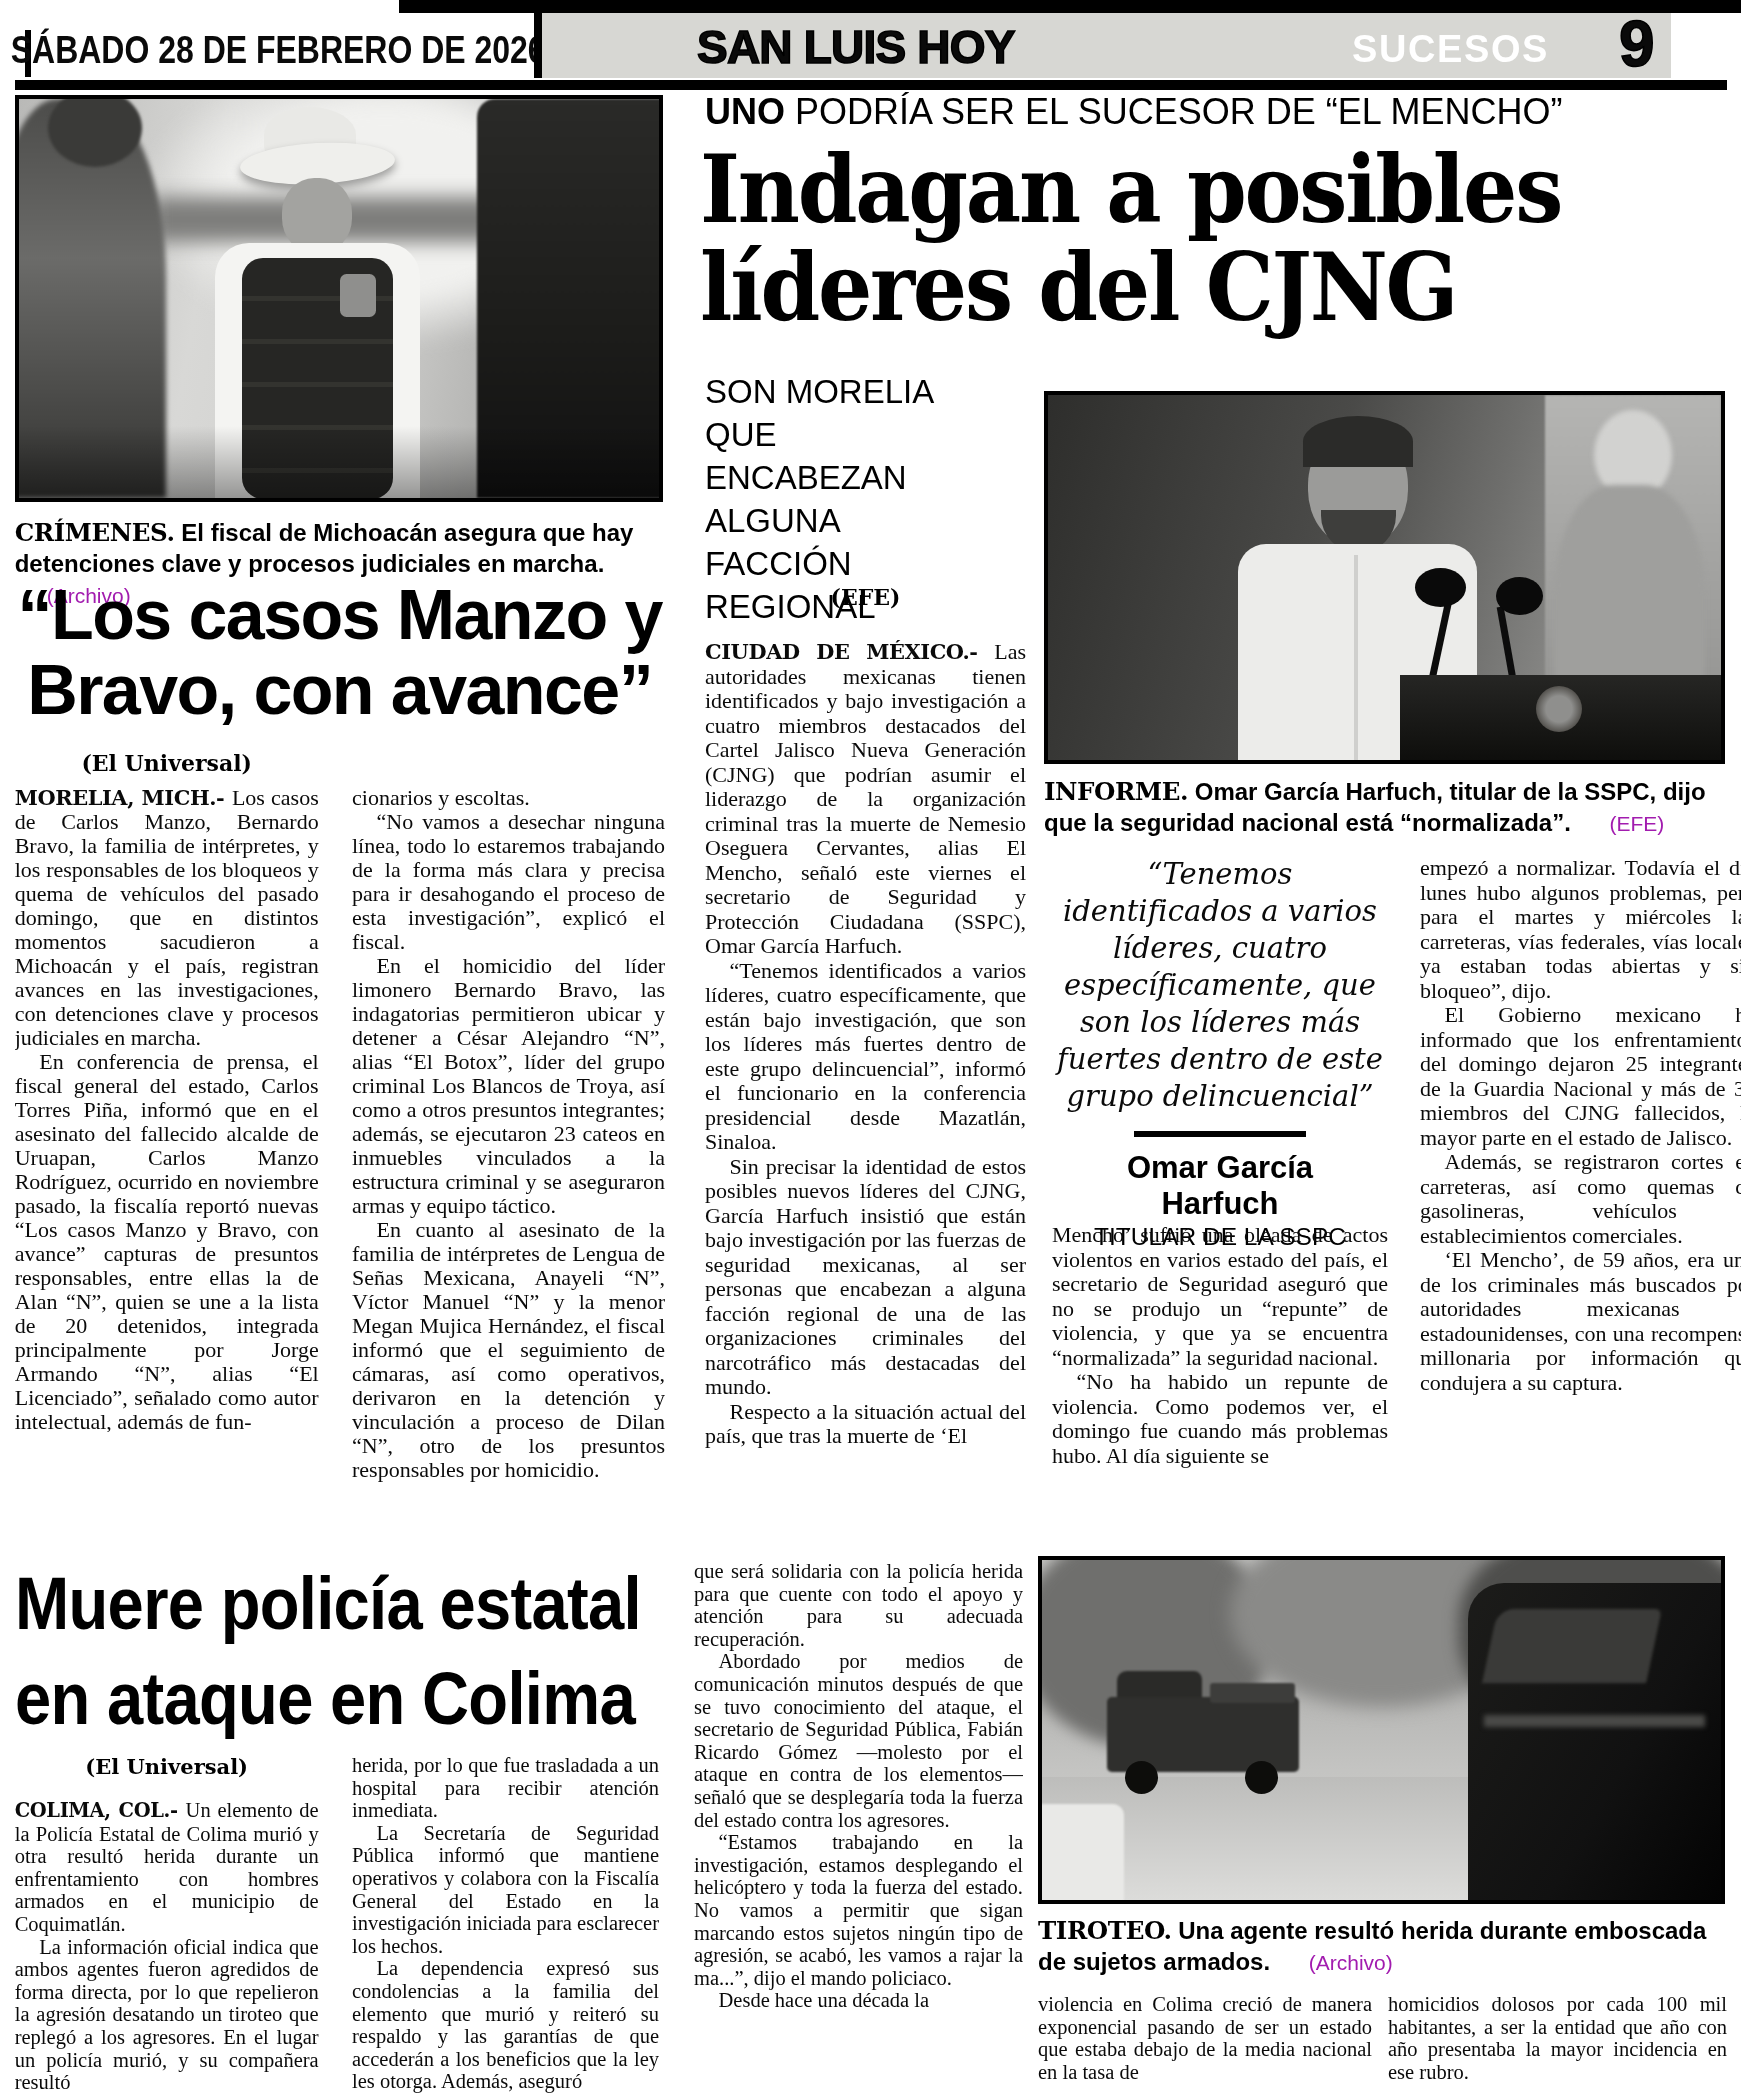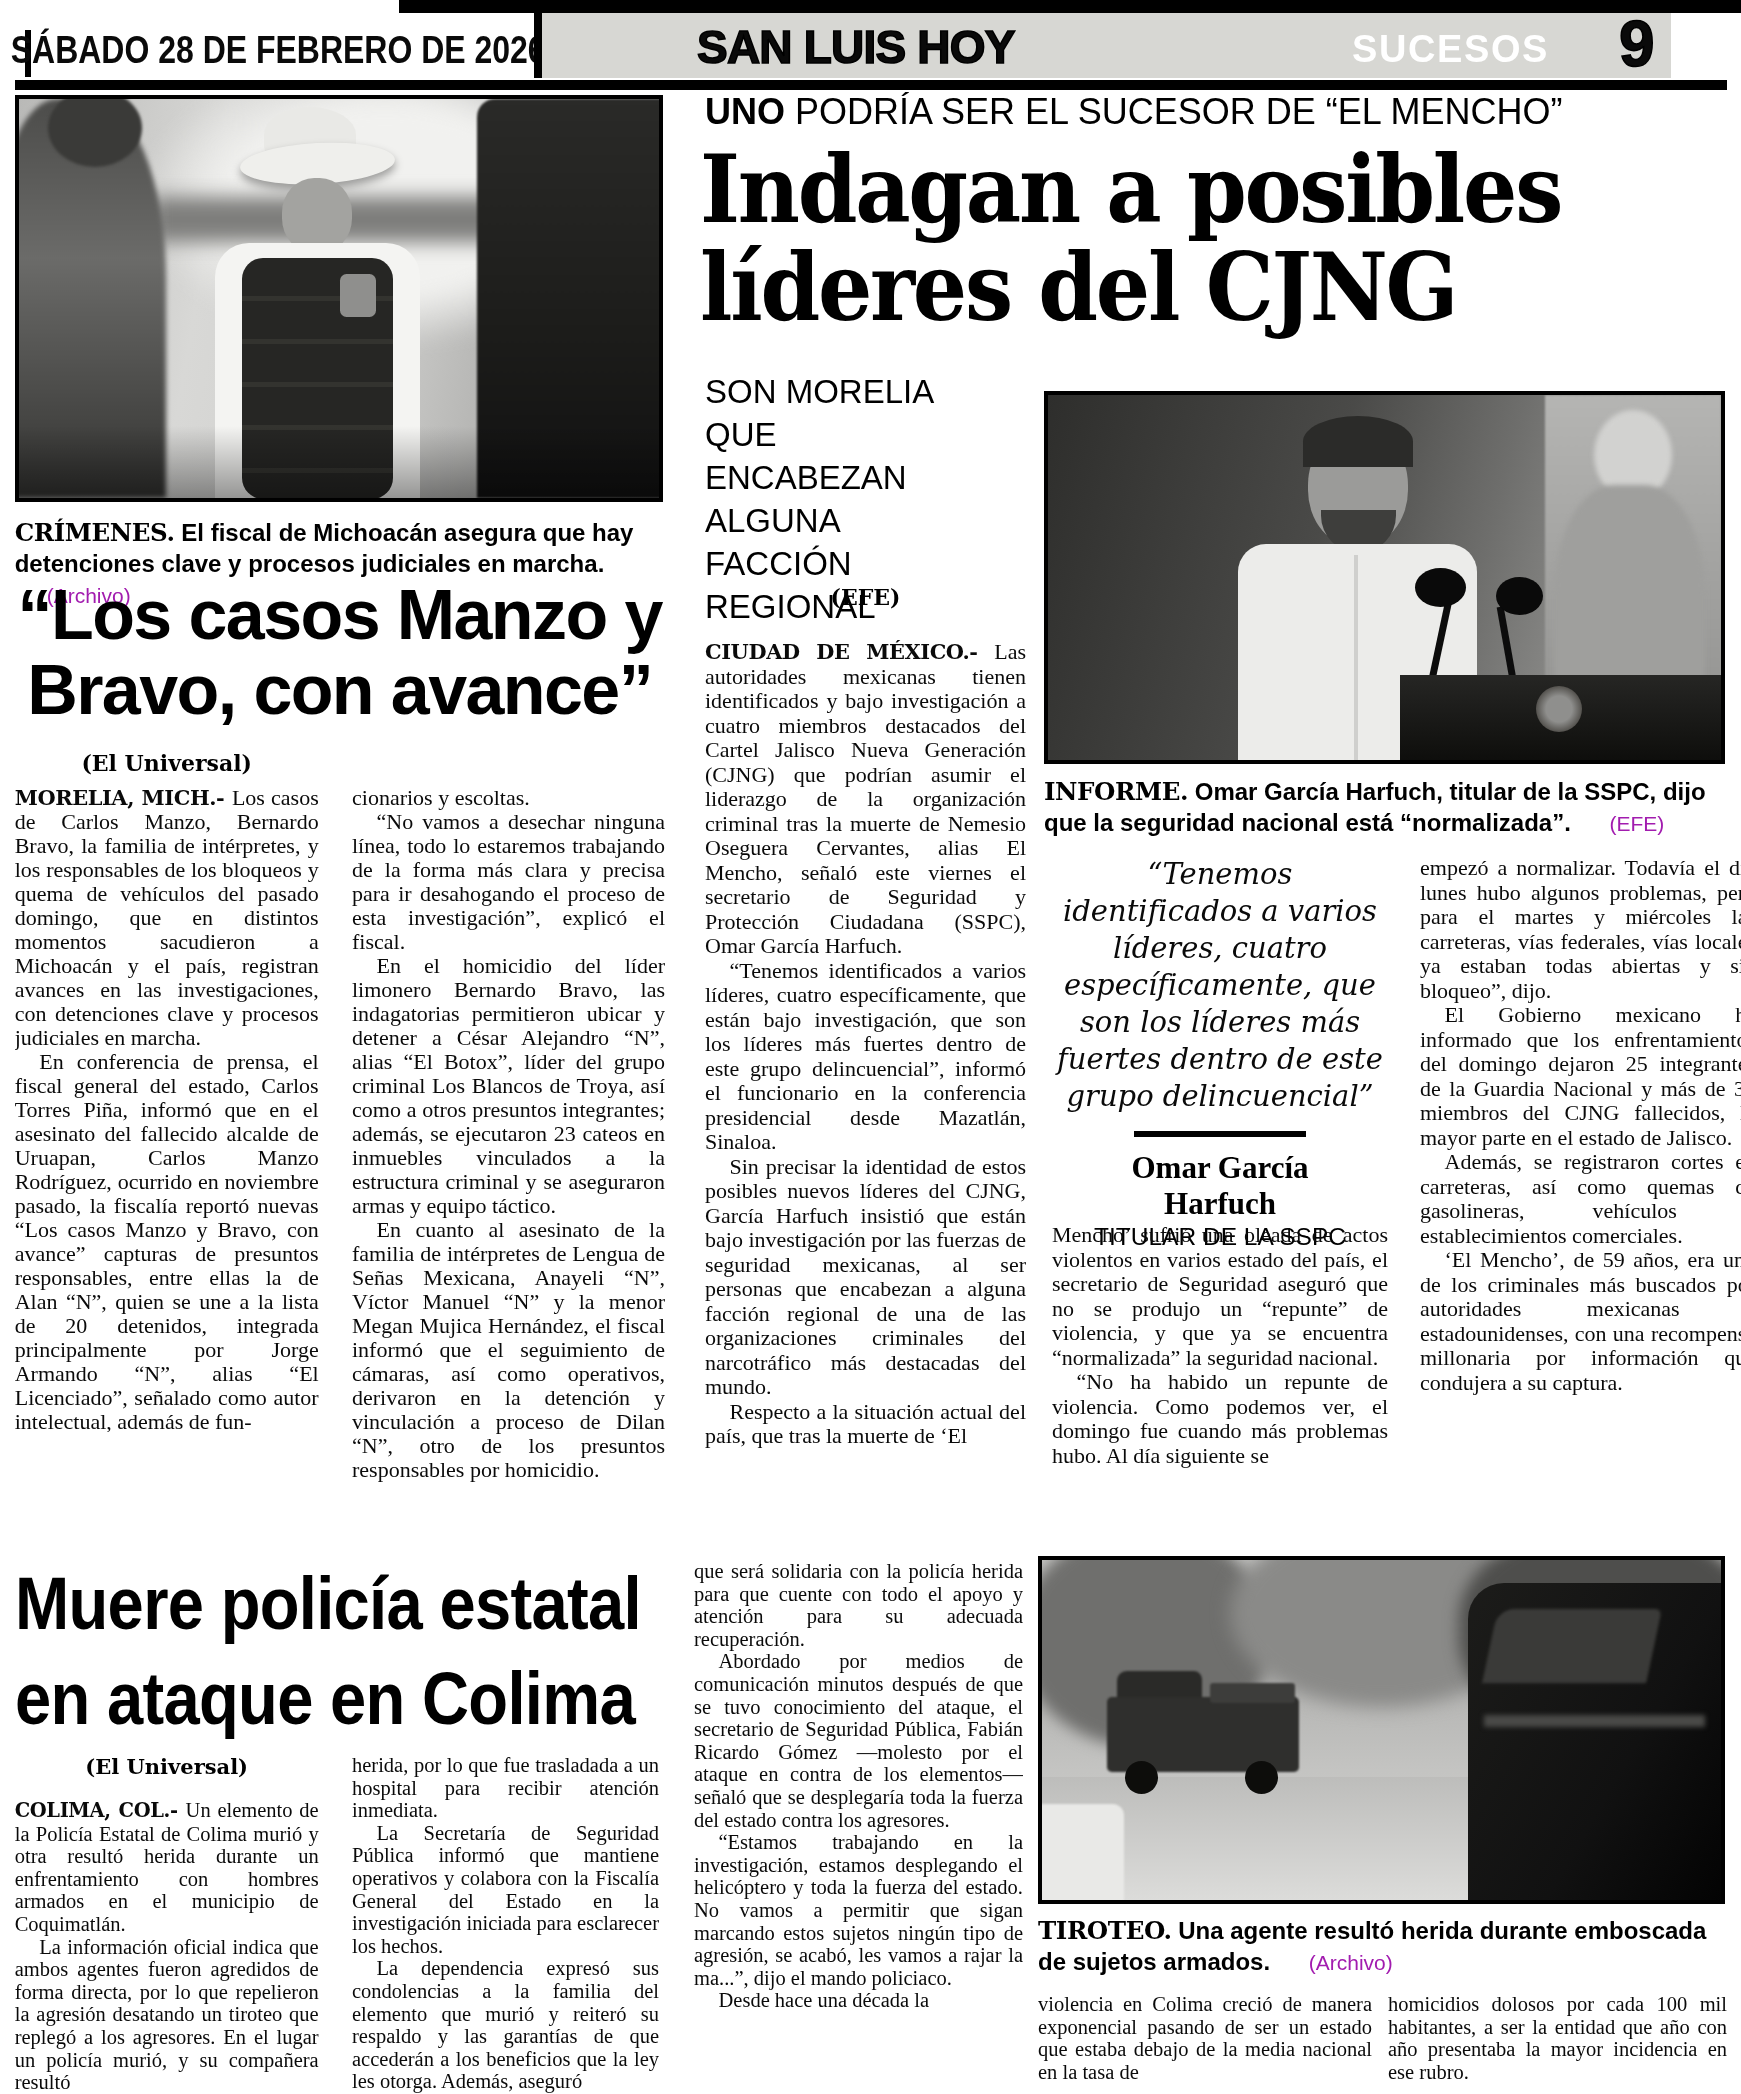--- a/index.html
+++ b/index.html
@@ -42,21 +42,21 @@
   .body{font-size:22px;line-height:24px;text-align:justify;hyphens:auto;-webkit-hyphens:auto;}
   .body-main{font-size:22px;line-height:24.5px;}
   .body-btm{font-size:20.5px;line-height:22.6px;}
   .para{margin:0;text-align:justify;text-indent:24.5px;}
   .para.ni{text-indent:0;}
   .lead-in{font-family:"DejaVu Serif",serif;font-weight:700;font-size:0.95em;letter-spacing:-0.4px;}
   
   .pq-text{font-family:"DejaVu Serif",serif;font-style:italic;font-size:29px;line-height:37px;
            text-align:center;color:#0a0a0a;}
   .pq-rule{width:172px;height:5.7px;background:#000;margin:16.4px auto 13px;}
-  .pq-name{font-family:Liberation Serif, serif;font-weight:700;font-size:31px;line-height:36px;
+  .pq-name{font-family:Liberation Sans, sans-serif;font-weight:700;font-size:31px;line-height:36px;
            text-align:center;width:262px;margin:0 auto;color:#000;}
   .pq-role{font-family:"Liberation Sans",sans-serif;font-weight:400;font-size:24.5px;line-height:29.5px;
            text-align:center;color:#000;}
 </style>
 </head>
 <body>
 
 <div class="page">
 
   <div class="abs topbar" style="left:399px;top:0;width:1342px;height:13px;"></div>

